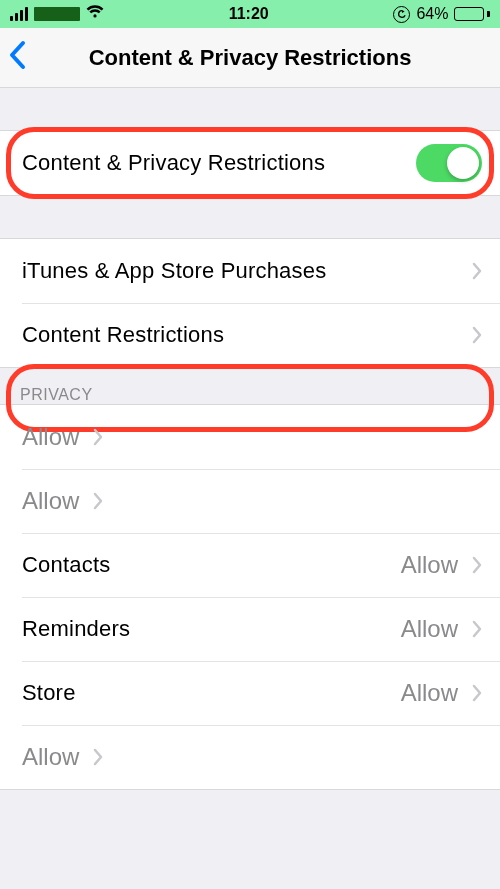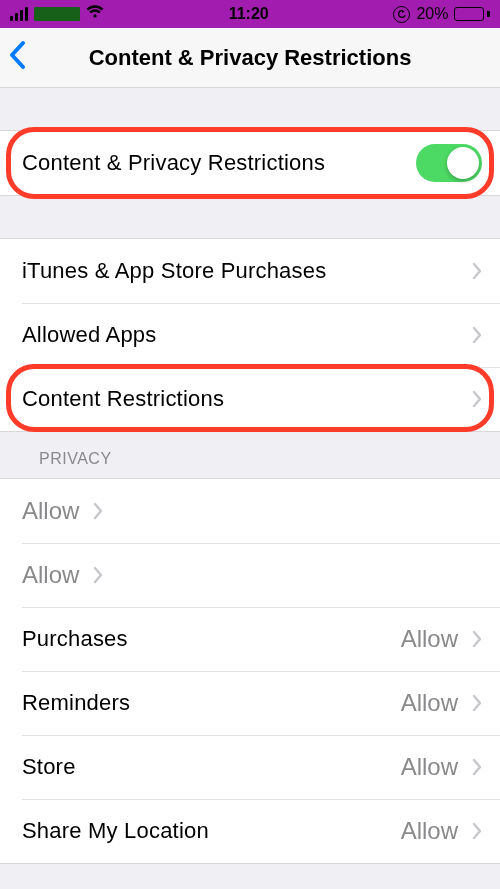--- a/index.html
+++ b/index.html
@@ -13,21 +13,21 @@
       font-size: 21px;
     }
 
     
     .statusbar {
       height: 28px;
       display: flex;
       align-items: center;
       justify-content: space-between;
       padding: 0 10px;
-      background: #a21caf;
+      background: #86efac;
       font-size: 16px;
       font-weight: 500;
     }
     .sb-left, .sb-right { display: flex; align-items: center; gap: 6px; }
     .sb-center { font-weight: 600; }
     .signal-bars { display: flex; align-items: flex-end; gap: 2px; }
     .signal-bars span { width: 3px; background: #000; border-radius: 1px; }
     .signal-bars span:nth-child(1){height:5px;}
     .signal-bars span:nth-child(2){height:8px;}
     .signal-bars span:nth-child(3){height:11px;}
@@ -62,25 +62,24 @@
     }
 
     
     .spacer { height:42px; }
     .group {
       background:#fff;
       border-top:1px solid #d8d8da;
       border-bottom:1px solid #d8d8da;
     }
     .section-header {
-      padding:18px 20px 10px;
+      padding:18px 20px 0;
       color:#8a8a8d;
       font-size:16px;
       letter-spacing:0.5px;
-      margin-left:19px;
     }
 
     .row {
       display:flex;
       align-items:center;
       height:64px;
       padding:0 18px 0 22px;
       position:relative;
     }
     .row + .row::before {
@@ -146,21 +145,21 @@
         </svg>
     </span>
   </div>
   <div class="sb-center">11:20</div>
   <div class="sb-right">
     <span class="orient-lock">
       <svg width="10" height="10" viewBox="0 0 10 10">
           <path d="M5 1a4 4 0 103.7 5.5l-1.2-.5A2.7 2.7 0 115 2.3V4l2.6-1.5L5 1z" fill="#000"></path>
         </svg>
     </span>
-    <span>20%</span>
+    <span>64%</span>
     <span class="battery">
       <span class="batt-body"><span class="batt-fill"></span></span>
       <span class="batt-cap"></span>
     </span>
   </div>
 </div>
 
 <div class="navbar">
   <div class="back-button">
     <svg width="18" height="30" viewBox="0 0 18 30">
@@ -185,28 +184,20 @@
 <div class="group" style="position:relative;">
   <div class="row">
     <div class="row-label">iTunes &amp; App Store Purchases</div>
     <span class="chevron">
       <svg width="10" height="18" viewBox="0 0 10 18">
           <polyline points="2,2 8,9 2,16" fill="none" stroke="#c7c7cc" stroke-width="2.5" stroke-linecap="round" stroke-linejoin="round"></polyline>
         </svg>
     </span>
   </div>
   <div class="row">
-    <div class="row-label">Allowed Apps</div>
-    <span class="chevron">
-      <svg width="10" height="18" viewBox="0 0 10 18">
-          <polyline points="2,2 8,9 2,16" fill="none" stroke="#c7c7cc" stroke-width="2.5" stroke-linecap="round" stroke-linejoin="round"></polyline>
-        </svg>
-    </span>
-  </div>
-  <div class="row">
     <div class="row-label">Content Restrictions</div>
     <span class="chevron">
       <svg width="10" height="18" viewBox="0 0 10 18">
           <polyline points="2,2 8,9 2,16" fill="none" stroke="#c7c7cc" stroke-width="2.5" stroke-linecap="round" stroke-linejoin="round"></polyline>
         </svg>
     </span>
   </div>
   <div class="highlight-ring" style="left:6px; right:6px; top:125px; height:68px;"></div>
 </div>
 
@@ -222,21 +213,21 @@
   </div>
   <div class="row">
     <div class="row-value">Allow</div>
     <span class="chevron">
       <svg width="10" height="18" viewBox="0 0 10 18">
           <polyline points="2,2 8,9 2,16" fill="none" stroke="#c7c7cc" stroke-width="2.5" stroke-linecap="round" stroke-linejoin="round"></polyline>
         </svg>
     </span>
   </div>
   <div class="row">
-    <div class="row-label">Purchases</div>
+    <div class="row-label">Contacts</div>
     <div class="row-value">Allow</div>
     <span class="chevron">
       <svg width="10" height="18" viewBox="0 0 10 18">
           <polyline points="2,2 8,9 2,16" fill="none" stroke="#c7c7cc" stroke-width="2.5" stroke-linecap="round" stroke-linejoin="round"></polyline>
         </svg>
     </span>
   </div>
   <div class="row">
     <div class="row-label">Reminders</div>
     <div class="row-value">Allow</div>
@@ -249,21 +240,20 @@
   <div class="row">
     <div class="row-label">Store</div>
     <div class="row-value">Allow</div>
     <span class="chevron">
       <svg width="10" height="18" viewBox="0 0 10 18">
           <polyline points="2,2 8,9 2,16" fill="none" stroke="#c7c7cc" stroke-width="2.5" stroke-linecap="round" stroke-linejoin="round"></polyline>
         </svg>
     </span>
   </div>
   <div class="row">
-    <div class="row-label">Share My Location</div>
     <div class="row-value">Allow</div>
     <span class="chevron">
       <svg width="10" height="18" viewBox="0 0 10 18">
           <polyline points="2,2 8,9 2,16" fill="none" stroke="#c7c7cc" stroke-width="2.5" stroke-linecap="round" stroke-linejoin="round"></polyline>
         </svg>
     </span>
   </div>
 </div>
 
 </body></html>

